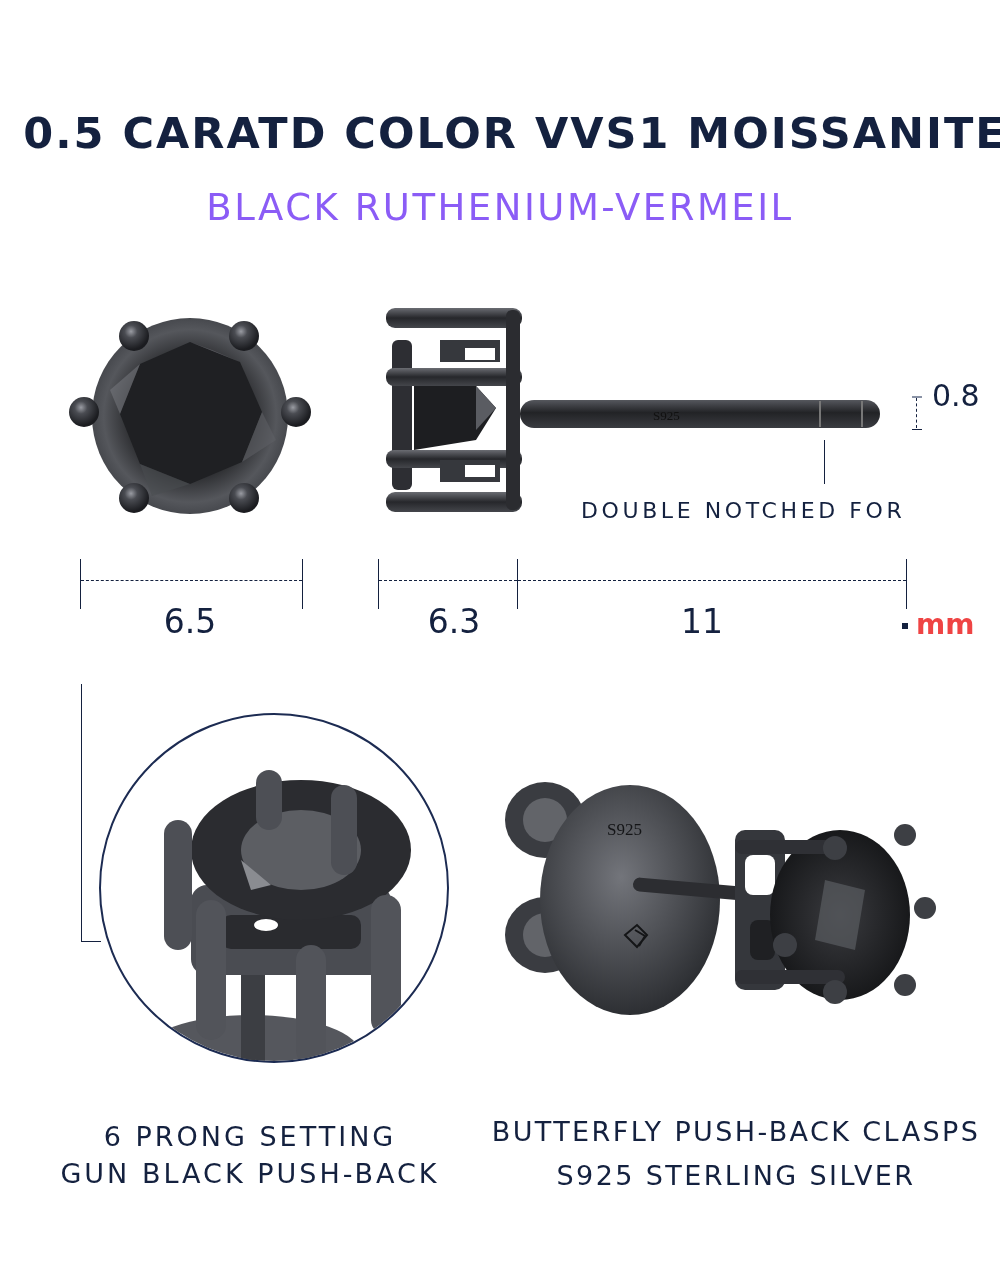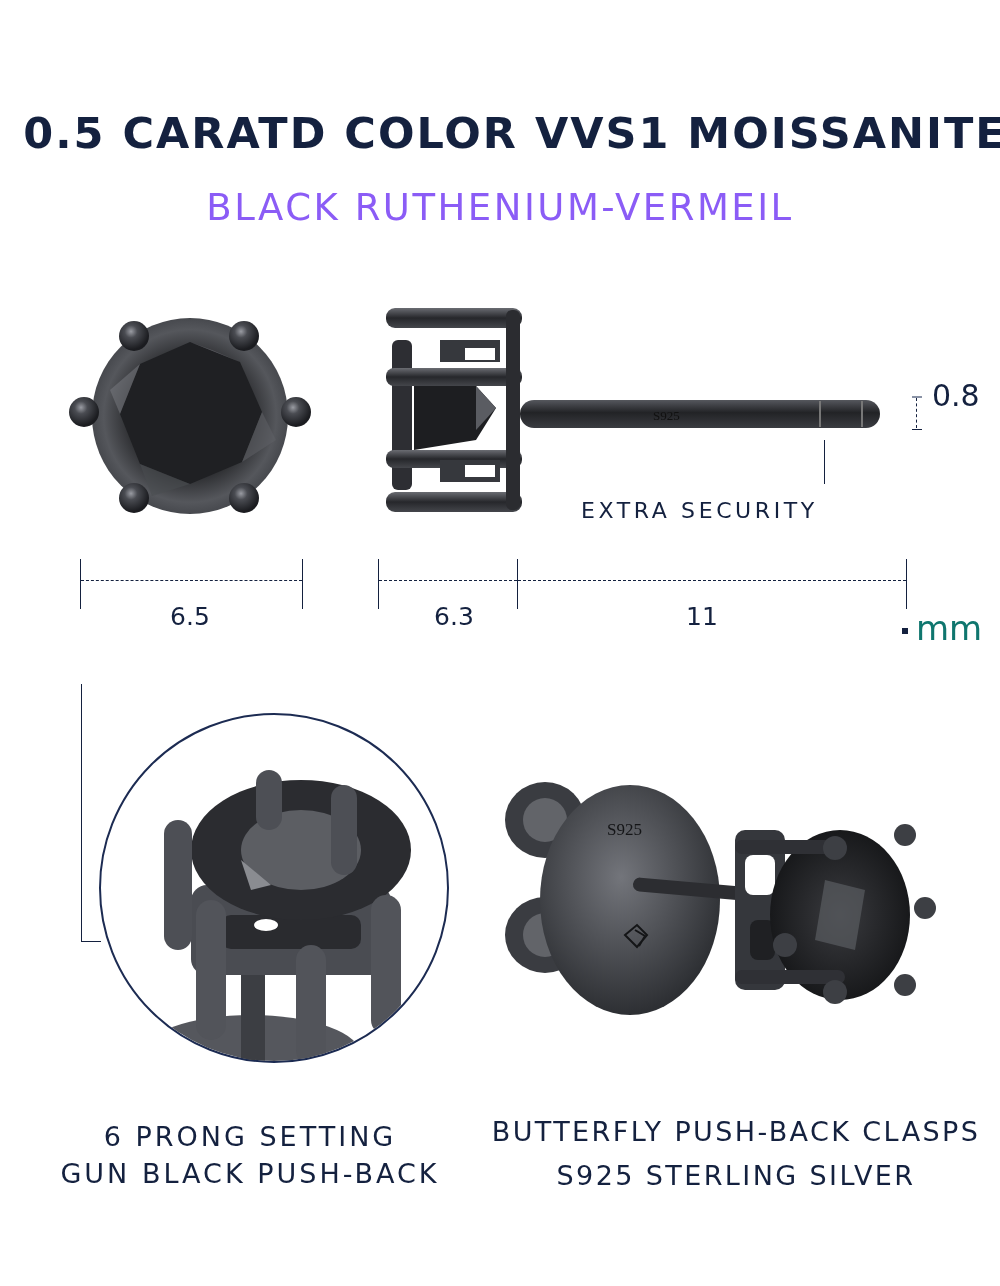--- a/index.html
+++ b/index.html
@@ -1,25 +1,25 @@
 <!DOCTYPE html>
 <html><head>
 <meta charset="utf-8">
 <style>
   html,body{margin:0;padding:0;background:#ffffff;}
   body{width:1000px;height:1286px;position:relative;overflow:hidden;font-family:"DejaVu Sans","Liberation Sans",sans-serif;color:#14213f;}
   .abs{position:absolute;}
   .title1{left:0;top:108px;width:1030px;text-align:center;font-size:43px;font-weight:bold;letter-spacing:2px;color:#14213f;}
   .title2{left:0;top:186px;width:1000px;text-align:center;font-size:37px;letter-spacing:2.5px;color:#8b5cf6;}
   .note{left:581px;top:492px;font-size:22px;letter-spacing:3.6px;line-height:38px;color:#14213f;}
-  .dim{font-size:25px;color:#14213f;text-align:center;}
+  .dim{font-size:33px;color:#14213f;text-align:center;}
   .caption{font-size:27px;letter-spacing:3px;line-height:37px;text-align:center;color:#14213f;margin-top:16px;}
   .vline{background:#14213f;width:1px;}
   .dash{border-top:1px dashed #14213f;height:0;}
-  .unit{font-size:34px;color:#0f766e;}
+  .unit{font-size:28px;color:#ef4444;font-weight:bold;}
   .unit .dot{display:inline-block;width:6px;height:6px;background:#14213f;margin-right:8px;vertical-align:middle;}
   svg{position:absolute;overflow:visible;}
 </style>
 </head>
 <body>
 
 <div class="abs title1">0.5 CARATD COLOR VVS1 MOISSANITE</div>
 <div class="abs title2">BLACK RUTHENIUM-VERMEIL</div>
 
 <svg style="left:62px;top:300px" width="260" height="230" viewBox="0 0 260 230">
@@ -85,21 +85,21 @@
 
 <div class="abs" style="left:912px;top:396px;width:10px;height:34px;">
   <div style="position:absolute;left:0;top:0;width:10px;border-top:2px solid #8a93a6;"></div>
   <div style="position:absolute;left:4px;top:2px;height:30px;border-left:1px dashed #14213f;"></div>
   <div style="position:absolute;left:0;bottom:0;width:10px;border-top:1px solid #14213f;"></div>
 </div>
 <div class="abs dim" style="left:932px;top:378px;font-size:30px;">0.8</div>
 
 <div class="abs vline" style="left:824px;top:440px;height:44px;"></div>
 <div class="abs note">
-  <div>EXTRA SECURITY</div>
+  <div>DOUBLE NOTCHED FOR</div>
 </div>
 
 <div class="abs vline" style="left:80px;top:559px;height:50px;"></div>
 <div class="abs vline" style="left:302px;top:559px;height:50px;"></div>
 <div class="abs dash" style="left:81px;top:580px;width:221px;"></div>
 
 <div class="abs vline" style="left:378px;top:559px;height:50px;"></div>
 <div class="abs vline" style="left:517px;top:559px;height:50px;"></div>
 <div class="abs dash" style="left:379px;top:580px;width:138px;"></div>
 

